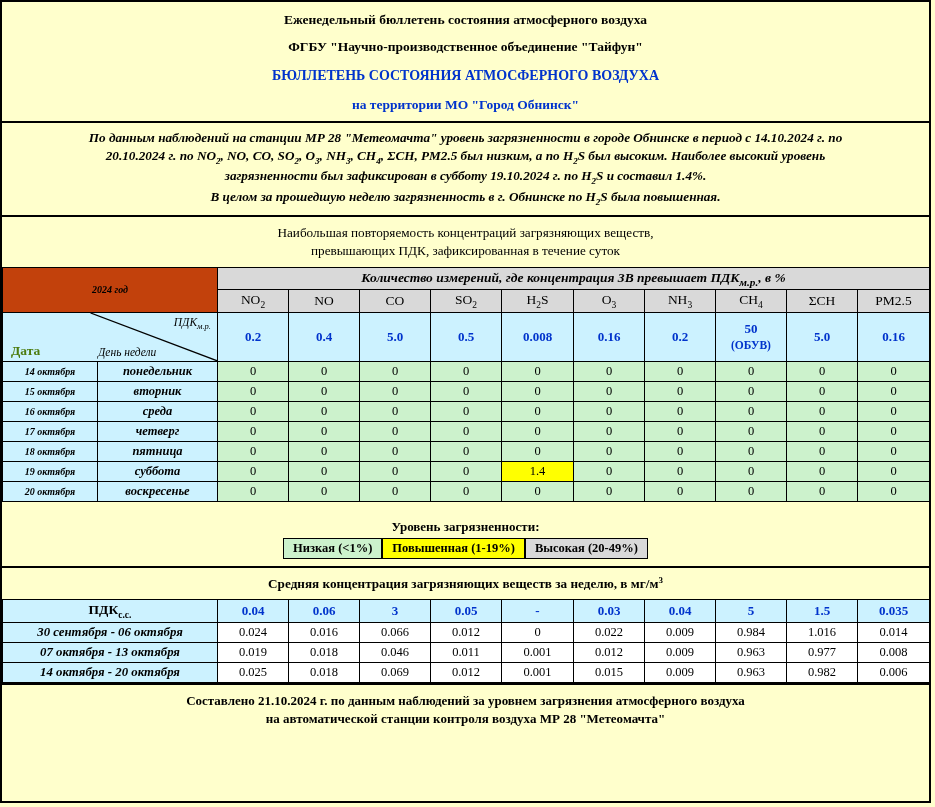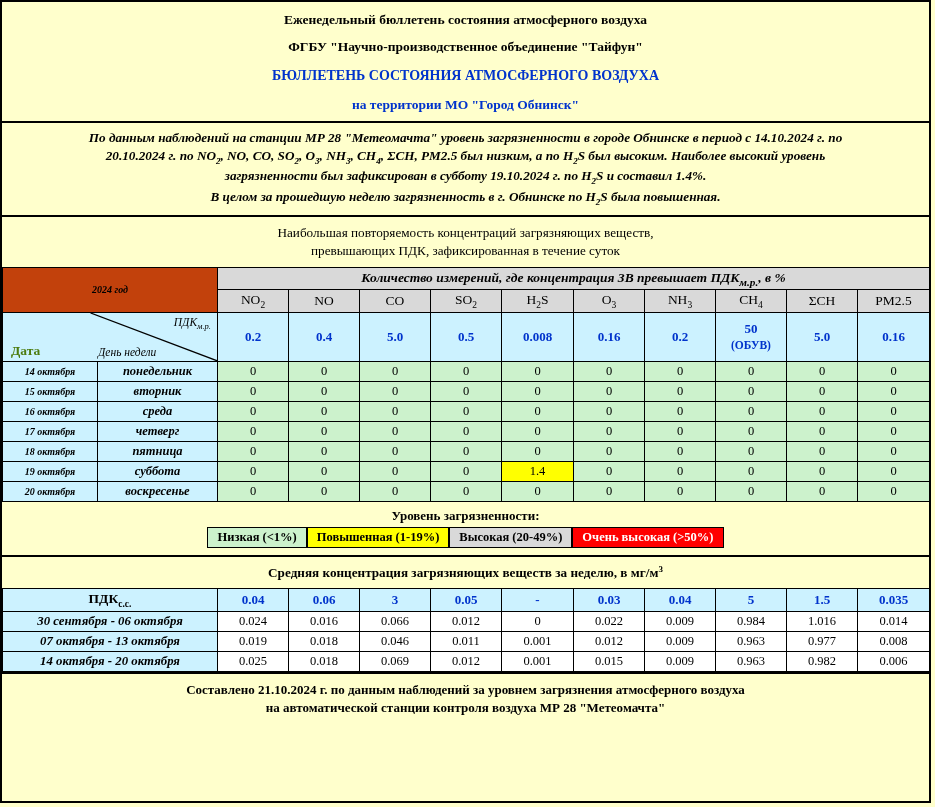--- a/index.html
+++ b/index.html
@@ -158,21 +158,21 @@
     background: #ccf2cc;
     font-size: 12.5px;
   }
   .day-row td.val.raised {
     background: #ffff00;
   }
   .legend-title {
     text-align: center;
     font-weight: bold;
     font-size: 13px;
-    padding: 6px 0 3px 0;
+    padding: 17px 0 3px 0;
   }
   .legend-row {
     display: flex;
     justify-content: center;
     gap: 0px;
     padding-bottom: 7px;
   }
   .legend-item {
     border: 1px solid #000;
     font-weight: bold;
@@ -414,21 +414,20 @@
     </tr>
   </tbody>
     </table>
 
   <div>
     <div class="legend-title">Уровень загрязненности:</div>
     <div class="legend-row">
       <div class="legend-item lg-low">Низкая (&lt;1%)</div>
       <div class="legend-item lg-raised">Повышенная (1-19%)</div>
       <div class="legend-item lg-high">Высокая (20-49%)</div>
-      <div class="legend-item lg-vhigh">Очень высокая (&gt;50%)</div>
     </div>
   </div>
 
   <div class="rule"></div>
 
   <div class="avg-title">
     <span>Средняя концентрация загрязняющих веществ за неделю, в мг/м</span><sup>3</sup>
   </div>
 
   <table class="t-avg">

